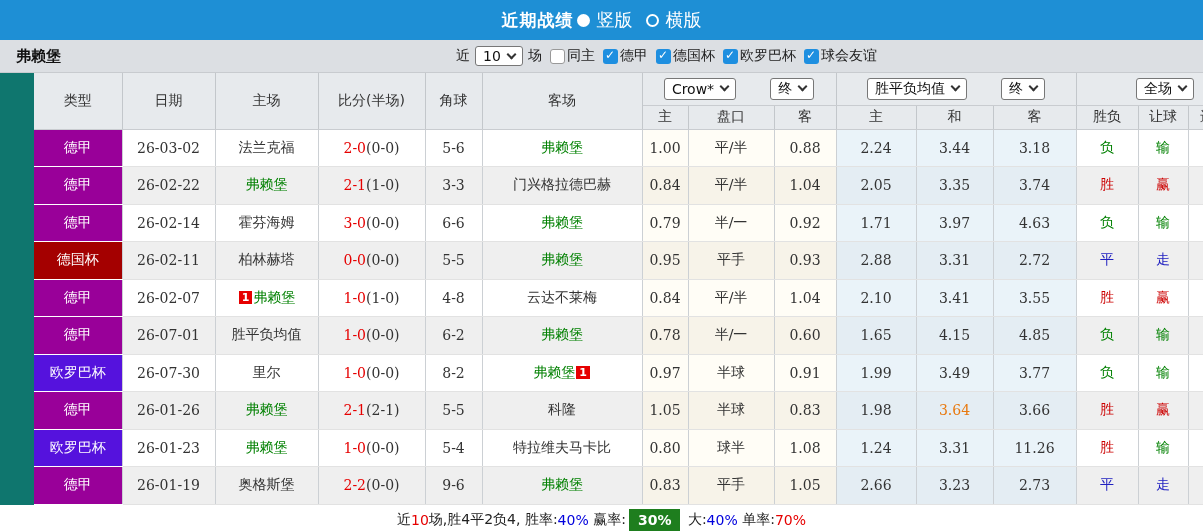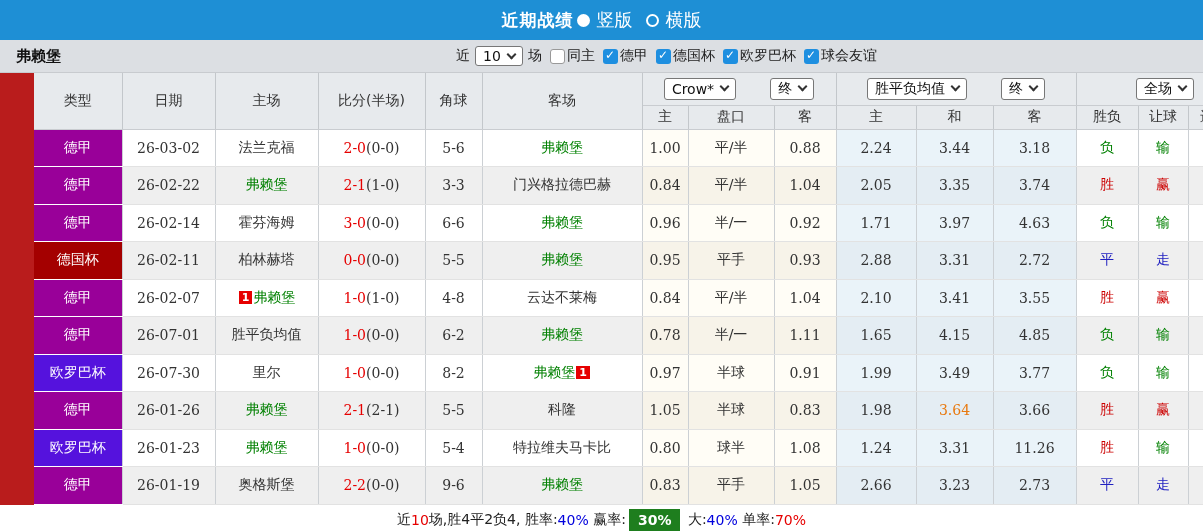--- a/index.html
+++ b/index.html
@@ -1,17 +1,17 @@
 <!DOCTYPE html>
 <html><head>
 <meta charset="utf-8">
 <style>
   * { margin:0; padding:0; box-sizing:border-box; }
   body { font-family:"DejaVu Sans","Liberation Sans",sans-serif; background:#fff; width:1203px; }
-  .page { width:1203px; height:532px; overflow:hidden; background:#b91c1c; }
+  .page { width:1203px; height:532px; overflow:hidden; background:#0f766e; }
 
   
   .title-bar { height:40px; background:#1e8fd5; display:flex; align-items:center; justify-content:center; gap:7px; }
   .title-bar .title { color:#fff; font-weight:bold; font-size:17px; letter-spacing:1px; }
   .radio { display:inline-block; width:13px; height:13px; border-radius:50%; cursor:pointer; }
   .radio.filled { background:#fff; margin-left:-4px; }
   .radio.empty { width:13px; height:13px; border:2.5px solid #fff; background:transparent; margin-left:6px; }
   .radio-label { color:#fff; font-size:18px; cursor:pointer; }
 
   
@@ -201,21 +201,21 @@
         <td class="cjk r">赢</td>
         <td class="cjk r">大</td>
       </tr>
       <tr>
         <td class="lg p">德甲</td>
         <td>26-02-14</td>
         <td class="cjk">霍芬海姆</td>
         <td><span class="sc">3-0</span><span class="half">(0-0)</span></td>
         <td>6-6</td>
         <td class="cjk g">弗赖堡</td>
-        <td class="oddc">0.96</td>
+        <td class="oddc">0.79</td>
         <td class="oddc cjk">半/一</td>
         <td class="oddc">0.92</td>
         <td class="avgc">1.71</td>
         <td class="avgc">3.97</td>
         <td class="avgc">4.63</td>
         <td class="cjk g">负</td>
         <td class="cjk g">输</td>
         <td class="cjk r">大</td>
       </tr>
       <tr>
@@ -254,21 +254,21 @@
       </tr>
       <tr>
         <td class="lg p">德甲</td>
         <td>26-07-01</td>
         <td class="cjk">胜平负均值</td>
         <td><span class="sc">1-0</span><span class="half">(0-0)</span></td>
         <td>6-2</td>
         <td class="cjk g">弗赖堡</td>
         <td class="oddc">0.78</td>
         <td class="oddc cjk">半/一</td>
-        <td class="oddc">1.11</td>
+        <td class="oddc">0.60</td>
         <td class="avgc">1.65</td>
         <td class="avgc">4.15</td>
         <td class="avgc">4.85</td>
         <td class="cjk g">负</td>
         <td class="cjk g">输</td>
         <td class="cjk g">小</td>
       </tr>
       <tr>
         <td class="lg v">欧罗巴杯</td>
         <td>26-07-30</td>

